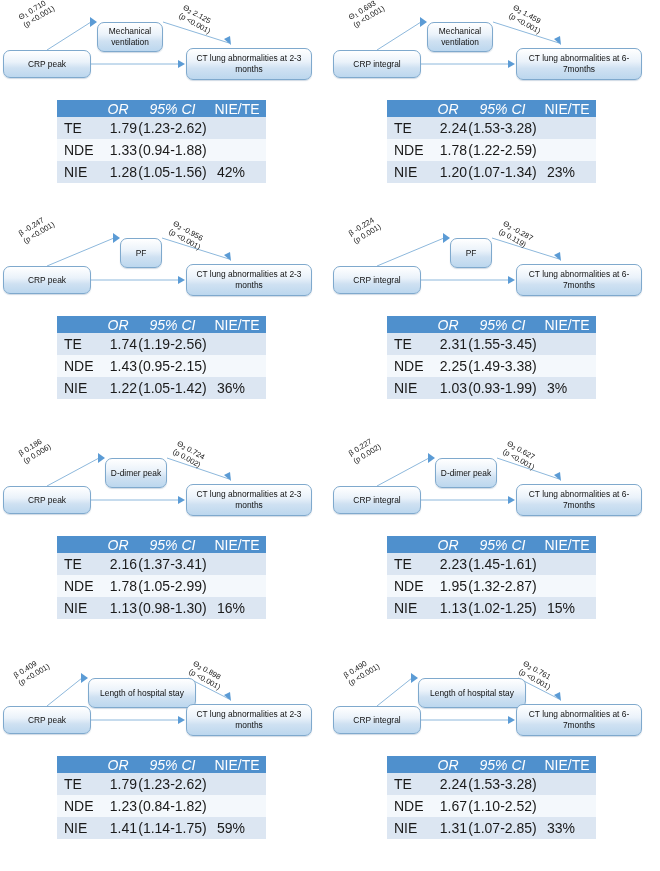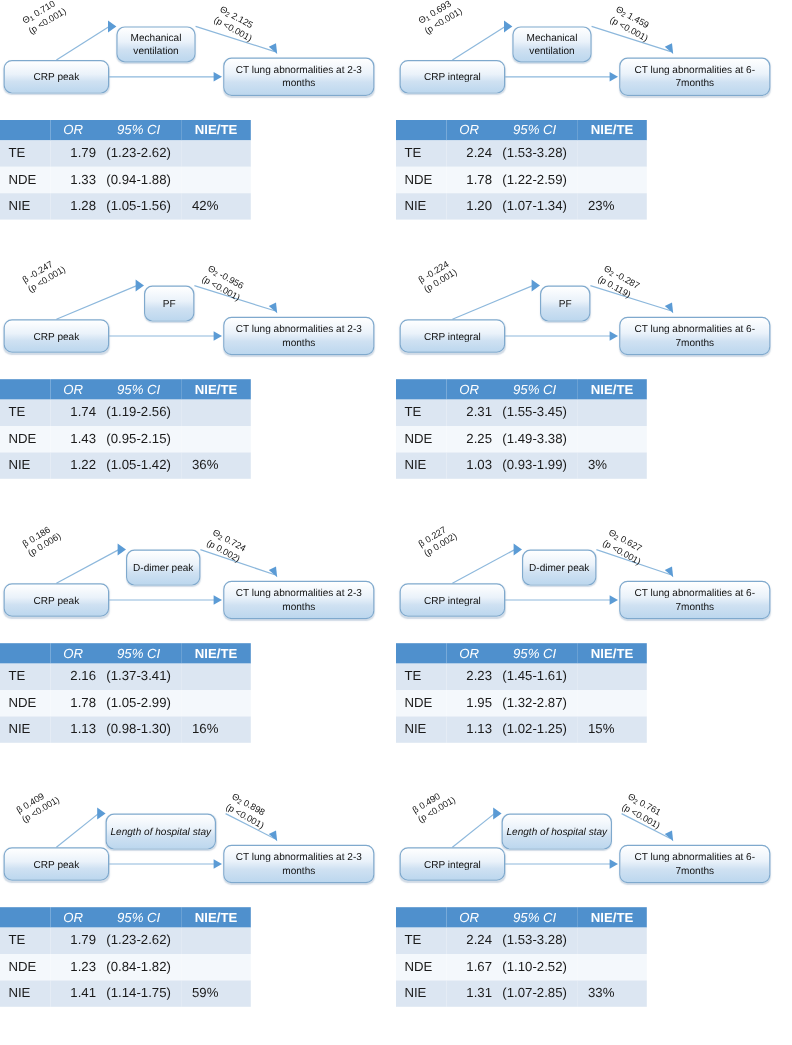--- a/index.html
+++ b/index.html
@@ -71,21 +71,21 @@
     height: 28px;
   }
   .node-mediator {
     top: 2px;
     height: 30px;
     margin-top: 20px;
   }
   .node-mediator.m-mechvent { left: 97px; width: 66px; }
   .node-mediator.m-pf       { left: 120px; width: 42px; }
   .node-mediator.m-ddimer   { left: 105px; width: 62px; }
-  .node-mediator.m-los      { left: 88px; width: 92px; font-style: italic; }
+  .node-mediator.m-los      { left: 88px; width: 108px; }
 
   .node-outcome {
     left: 186px;
     top: 48px;
     width: 126px;
     height: 32px;
   }
 
   
   .edge-label {
@@ -119,42 +119,43 @@
   sub {
     font-size: 5.6px;
     vertical-align: baseline;
     position: relative;
     top: 1.4px;
   }
 
   
   .stats-table {
     border-collapse: collapse;
-    font-size: 11px;
+    font-size: 14px;
+    margin-left: 57px;
     margin-top: 4px;
     width: 209px;
     table-layout: fixed;
   }
   .stats-table th, .stats-table td {
     border: none;
     padding: 0;
     height: 22px;
     vertical-align: middle;
   }
   .stats-table thead th {
     background: #4F90CD;
     color: #ffffff;
     font-style: italic;
     font-weight: normal;
     text-align: center;
     height: 17px;
   }
   .stats-table thead th.h-nie {
     font-style: normal;
-    font-weight: bold;
+    font-weight: normal;
   }
   .stats-table thead th.h-blank { background: #4F90CD; }
   .stats-table tbody tr.shade td { background: #DCE6F2; }
   .stats-table tbody tr.plain td { background: #F4F8FC; }
   .stats-table td.c-label {
     text-align: left;
     padding-left: 7px;
     color: #1a1a1a;
   }
   .stats-table td.c-or    { text-align: right; }

